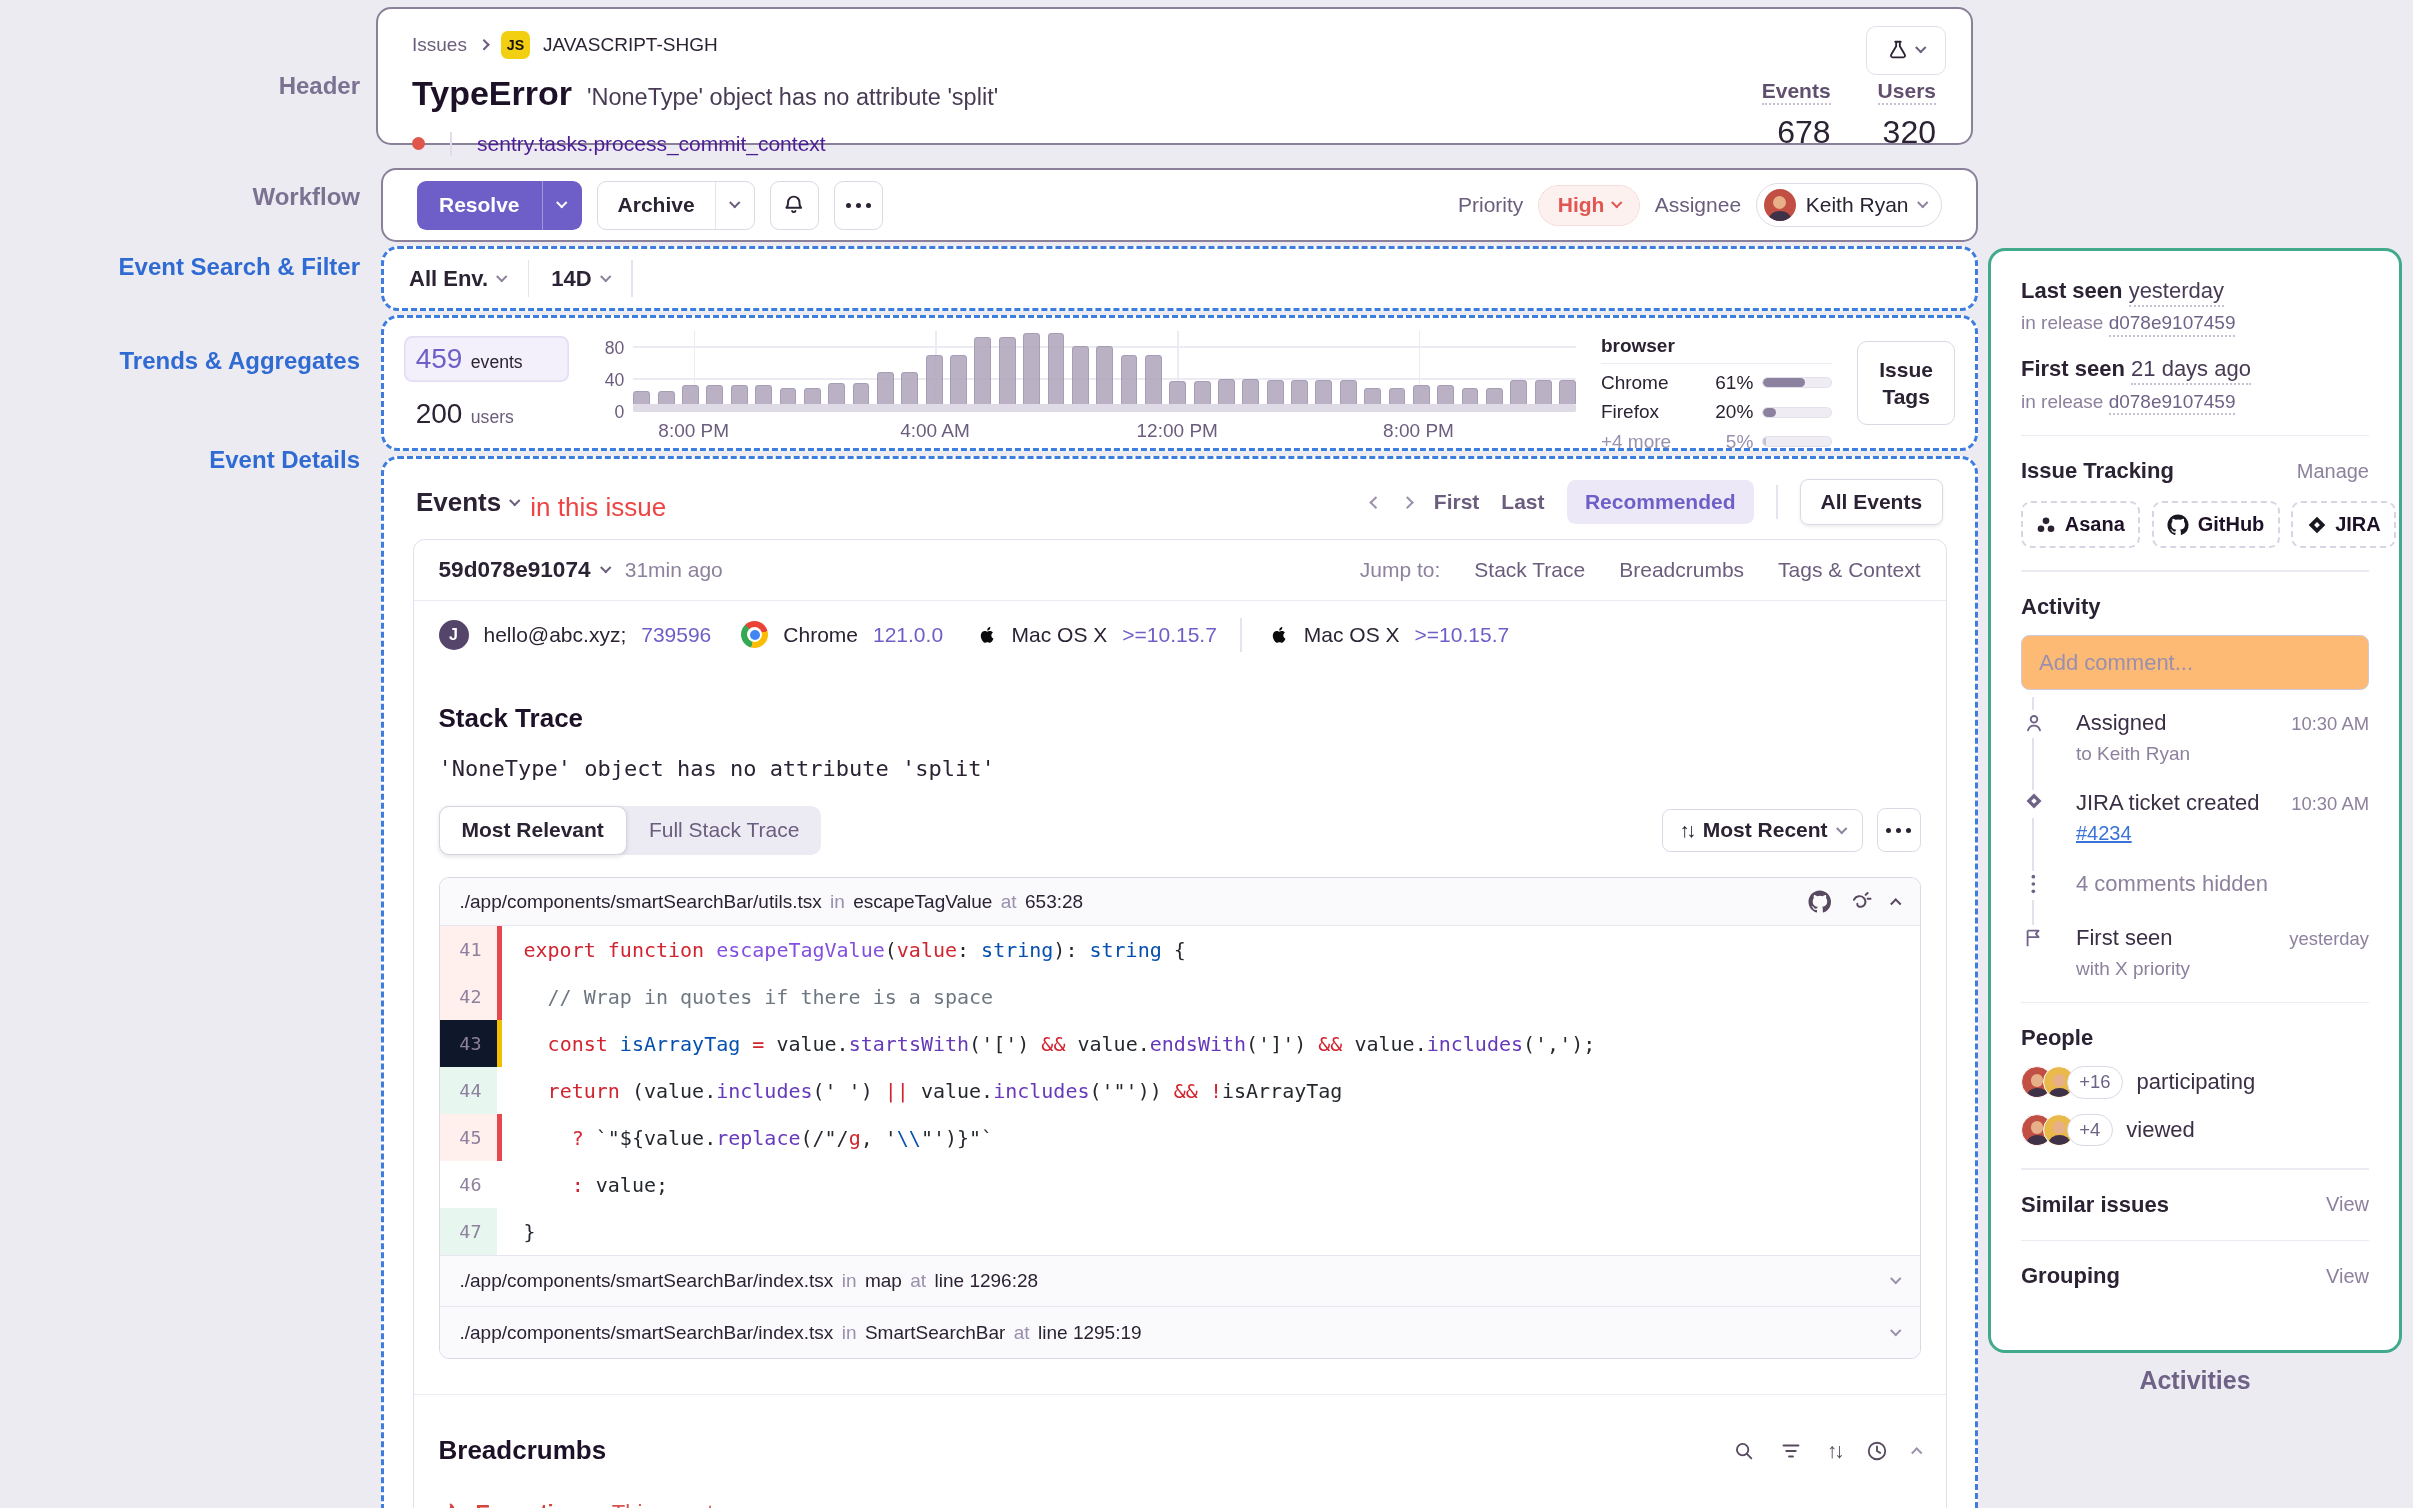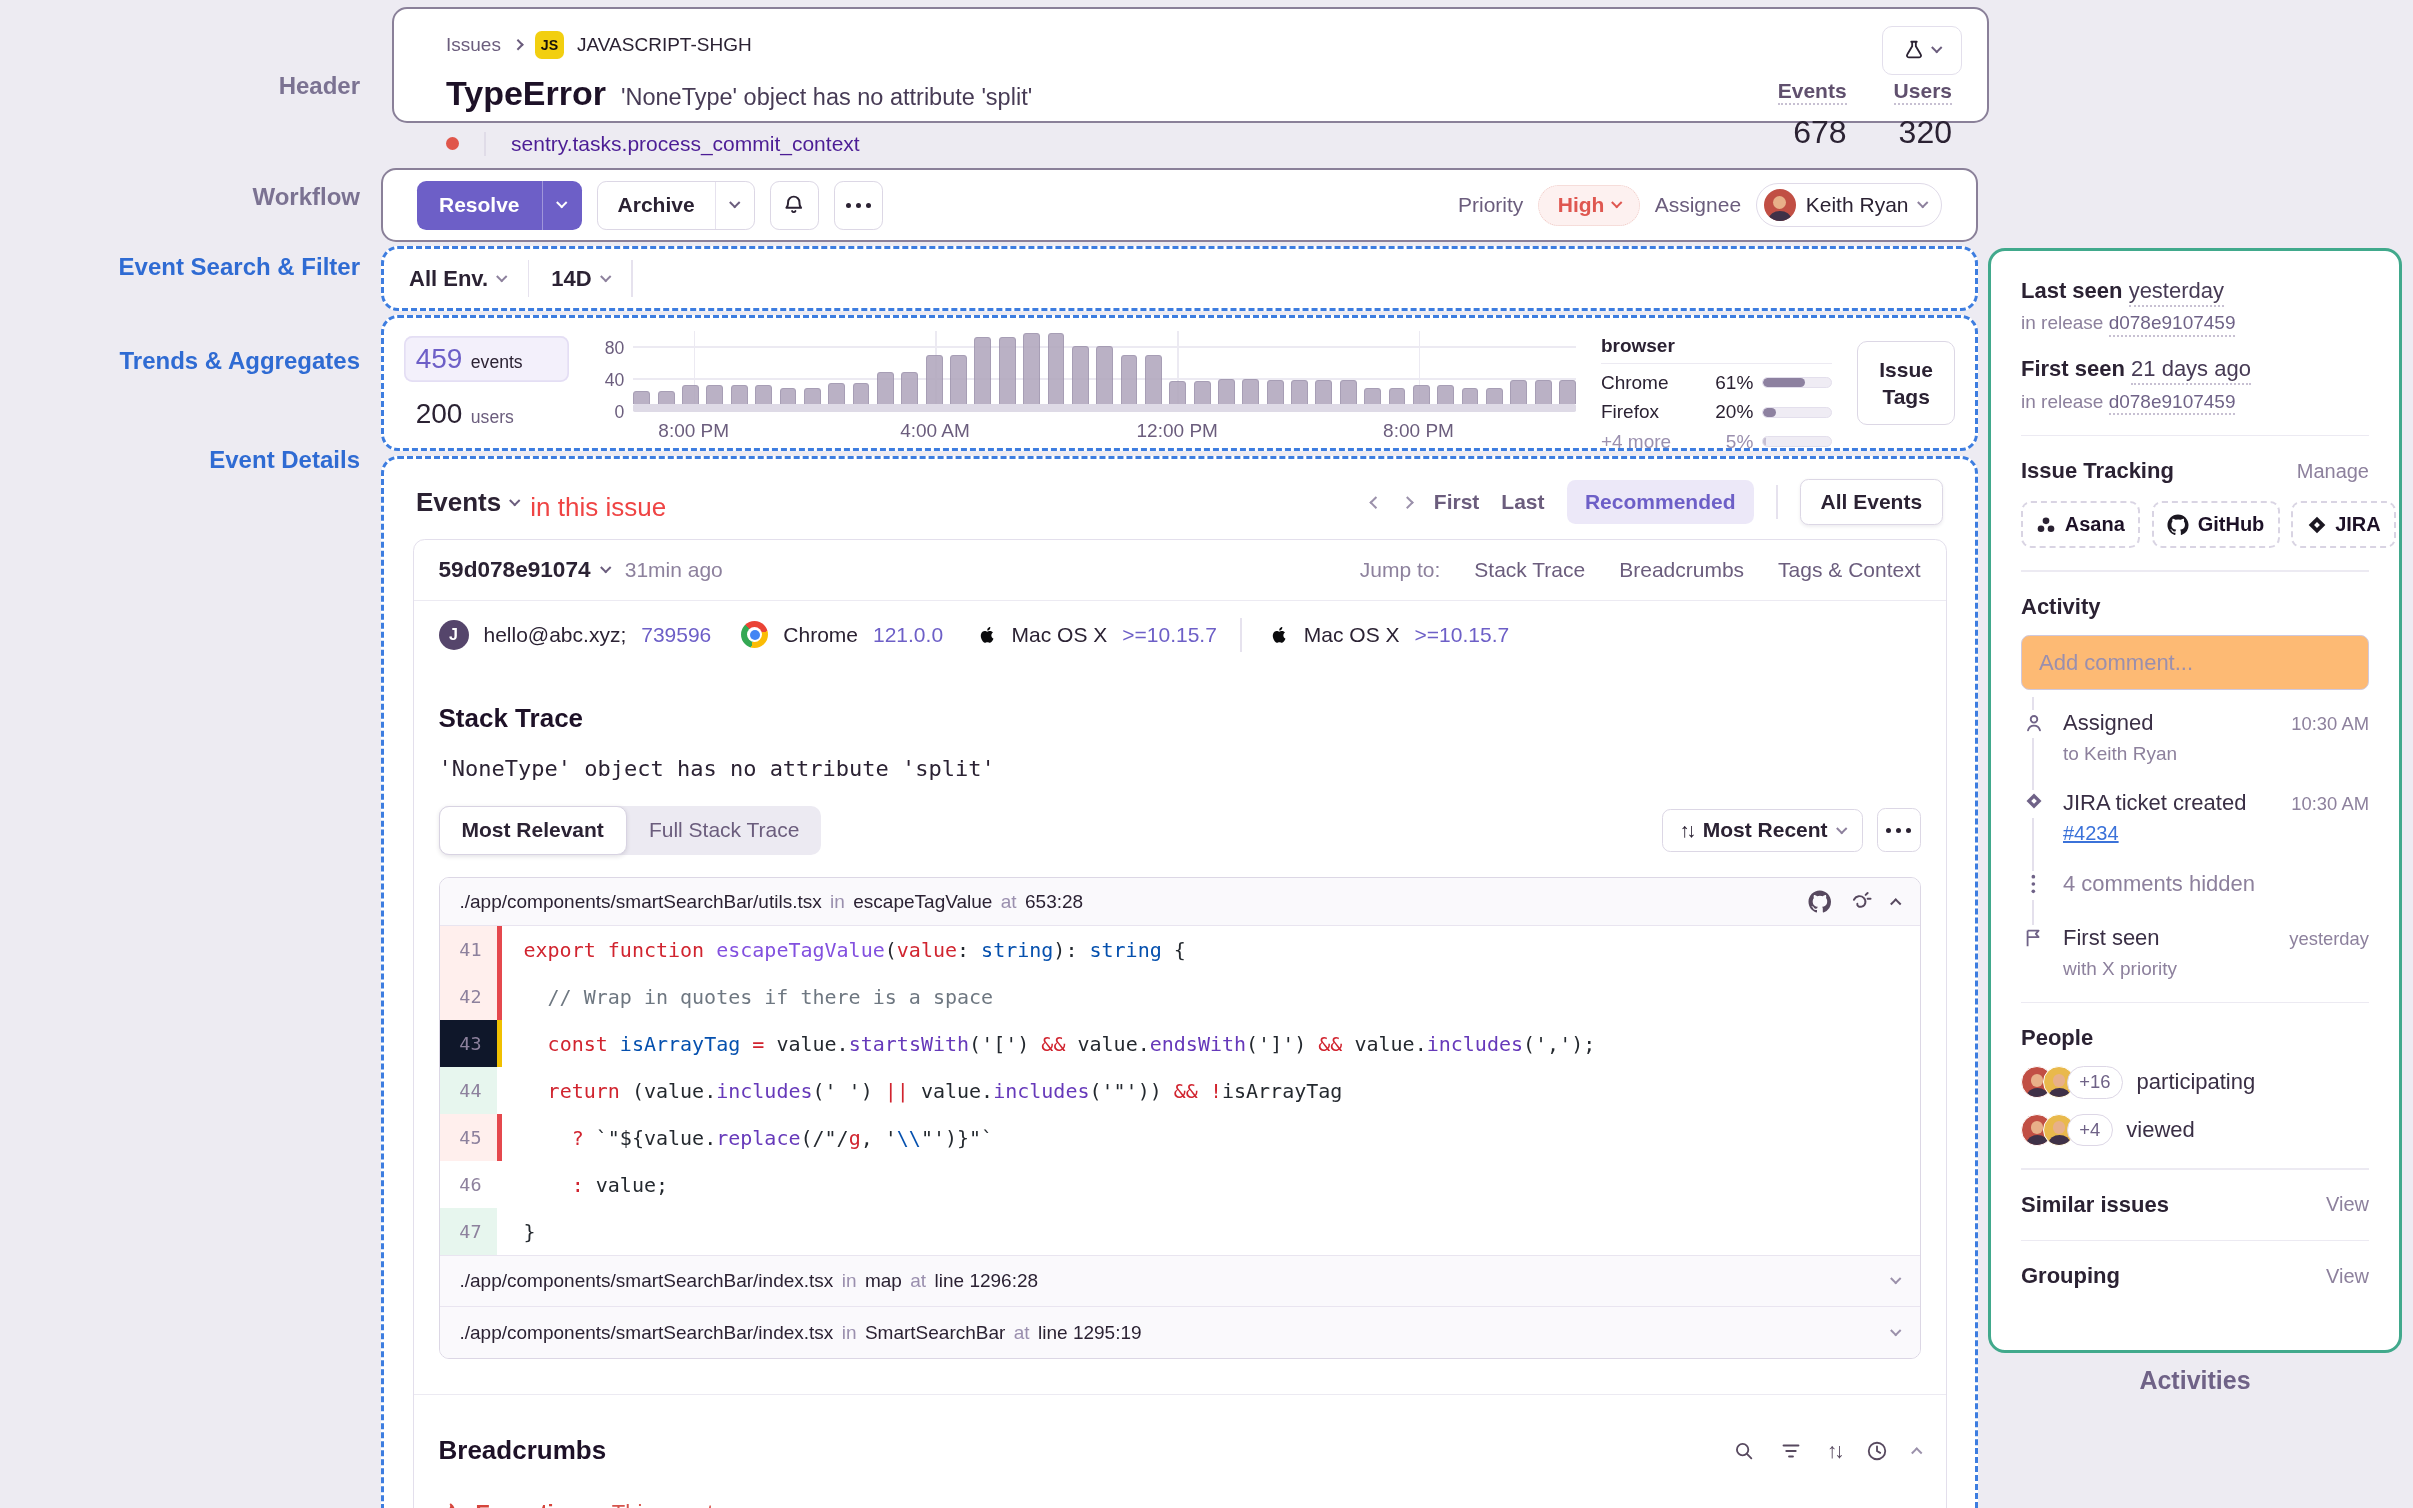--- a/index.html
+++ b/index.html
@@ -23,21 +23,21 @@
   .margin-label{position:absolute;width:360px;text-align:right;font-size:24px;font-weight:700;color:#7b7292;}
   .margin-label.blue{color:#2f6bd3;}
 
   
   .shell{position:absolute;background:#fff;}
   .solid-shell{border:2.5px solid #8a8099;border-radius:15px;}
   .dash-shell{border:3.4px dashed #3d7de0;border-radius:17px;}
   .green-shell{border:3.4px solid #41a98c;border-radius:17px;}
 
   
-  #header-card{left:392px;top:6.7px;width:1597px;height:116px;padding:22px 52px;}
+  #header-card{left:376px;top:6.7px;width:1597px;height:138px;padding:22px 34px;}
   .crumb-row{display:flex;align-items:center;gap:13.4px;font-size:19px;color:#6b5d7d;}
   .js-badge{display:inline-flex;align-items:center;justify-content:center;width:28.5px;height:28.5px;border-radius:6.7px;background:#f2cf10;color:#16120b;font-weight:700;font-size:14.2px;}
   .crumb-project{color:#2b2233;}
   .title-row{margin-top:15px;display:flex;align-items:baseline;gap:15px;}
   .issue-type{font-size:34px;font-weight:800;color:#1d1127;}
   .issue-msg{font-size:23.5px;color:#473b55;}
   .culprit-row{margin-top:18.4px;display:flex;align-items:center;gap:25px;font-size:21px;color:#4c1d95;}
   .level-dot{width:13.4px;height:13.4px;border-radius:50%;background:#e0564b;}
   .vdiv{width:1.7px;background:#e0dce8;align-self:stretch;}
   .flask-btn{position:absolute;right:25px;top:17px;width:80px;height:49px;border:1.7px solid #e3dfec;border-radius:10px;display:flex;align-items:center;justify-content:center;gap:8.4px;background:#fff;color:#2b2233;}
@@ -173,21 +173,21 @@
   .sb-release{color:#6f6287;}
   .sb-hr{height:1.7px;background:#eceaf2;margin:22px 0;}
   .sb-row{display:flex;align-items:center;}
   .sb-action{margin-left:auto;font-size:20px;color:#8d819d;cursor:pointer;}
   .integrations{display:flex;gap:11.7px;margin-top:17px;}
   .integration-btn{display:flex;align-items:center;gap:8.4px;border:2.5px dashed #d9d4e3;border-radius:10px;padding:10px 13.4px;font-size:20px;font-weight:800;color:#1d1127;background:#fff;cursor:pointer;white-space:nowrap;}
   .comment-input{width:100%;margin-top:15px;border:1.7px solid #cfc8dd;border-radius:8.4px;padding:13.4px 17px;font-size:22px;font-family:inherit;color:#2b2233;outline:none;background:#fdba74;}
   .comment-input::placeholder{color:#9a8fae;}
   .timeline{position:relative;margin-top:20px;}
   .timeline::before{content:"";position:absolute;left:11px;top:-13.4px;bottom:39px;width:1.7px;background:#e4e0ec;}
-  .act-item{display:flex;gap:17px;margin-bottom:25px;position:relative;}
+  .act-item{display:flex;gap:30px;margin-bottom:25px;position:relative;}
   .act-icon{width:25px;height:28.5px;background:#fff;position:relative;z-index:1;color:#6f6287;display:flex;align-items:flex-start;justify-content:center;padding-top:1.7px;flex:none;}
   .act-body{flex:1;}
   .act-title-row{display:flex;align-items:baseline;}
   .act-title{font-size:22px;color:#3a2f45;}
   .act-time{margin-left:auto;font-size:18.4px;color:#8d819d;}
   .act-sub{font-size:19px;color:#8d819d;margin-top:6.7px;}
   .act-link{font-size:20px;color:#3b72d9;text-decoration:underline;margin-top:6.7px;display:inline-block;cursor:pointer;}
   .people-row{display:flex;align-items:center;margin-top:15px;}
   .av-stack{display:flex;}
   .av-stack .avatar{border:1.7px solid #fff;}

